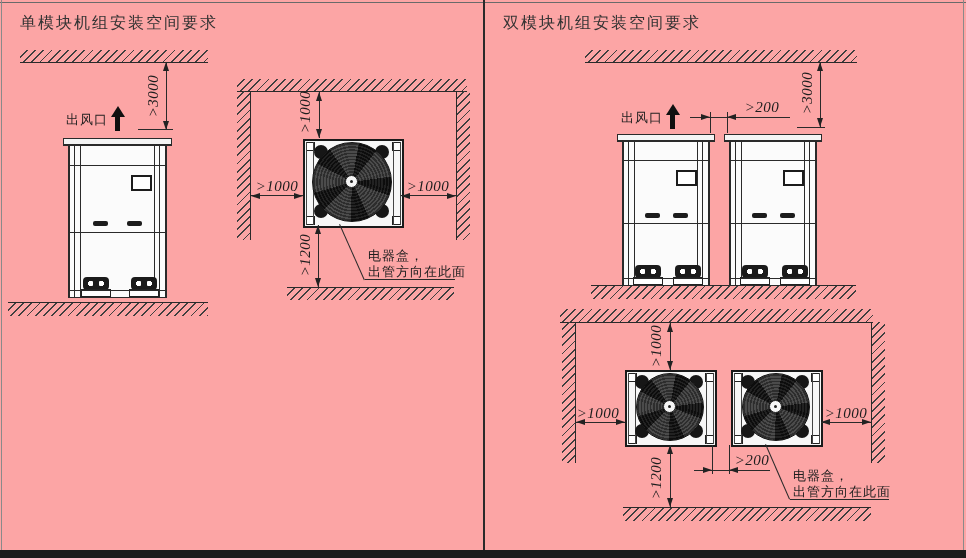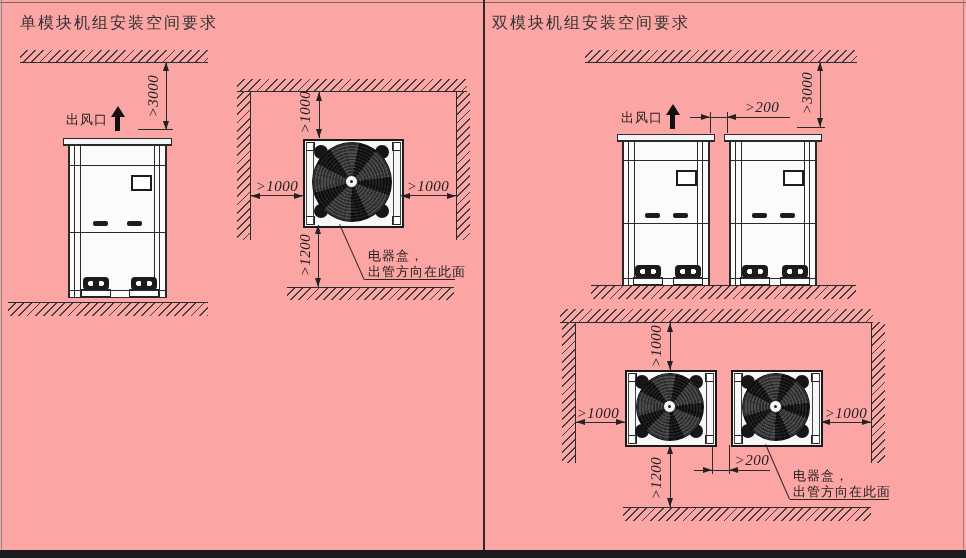--- a/index.html
+++ b/index.html
@@ -146,21 +146,21 @@
       <div class="hatch bt" style="left:287px;top:287px;width:167px;height:12px"></div>
 
       <div class="leader" style="left:340px;top:224px;width:61px;transform:rotate(66deg)"></div>
       <div class="hl" style="left:365px;top:279px;width:90px;height:1.2px"></div>
       <div class="lbl" style="left:368px;top:247px">电器盒，</div>
       <div class="lbl" style="left:368px;top:263px">出管方向在此面</div>
     </div>
   </div>
 
   <div>
-    <div class="title" style="left:492px;top:13px">双模块机组安装空间要求</div>
+    <div class="title" style="left:503px;top:13px">双模块机组安装空间要求</div>
 
     <div>
       <div class="hatch bb" style="left:585px;top:50px;width:272px;height:12px"></div>
 
       <div class="vl" style="left:820px;top:63px;height:64px"></div>
       <div class="ar up" style="left:817px;top:62px"></div>
       <div class="ar down" style="left:817px;top:118px"></div>
       <div class="hl" style="left:797px;top:127px;width:28px"></div>
       <div class="dim v" style="left:781px;top:85px;width:52px">&gt;3000</div>
 

